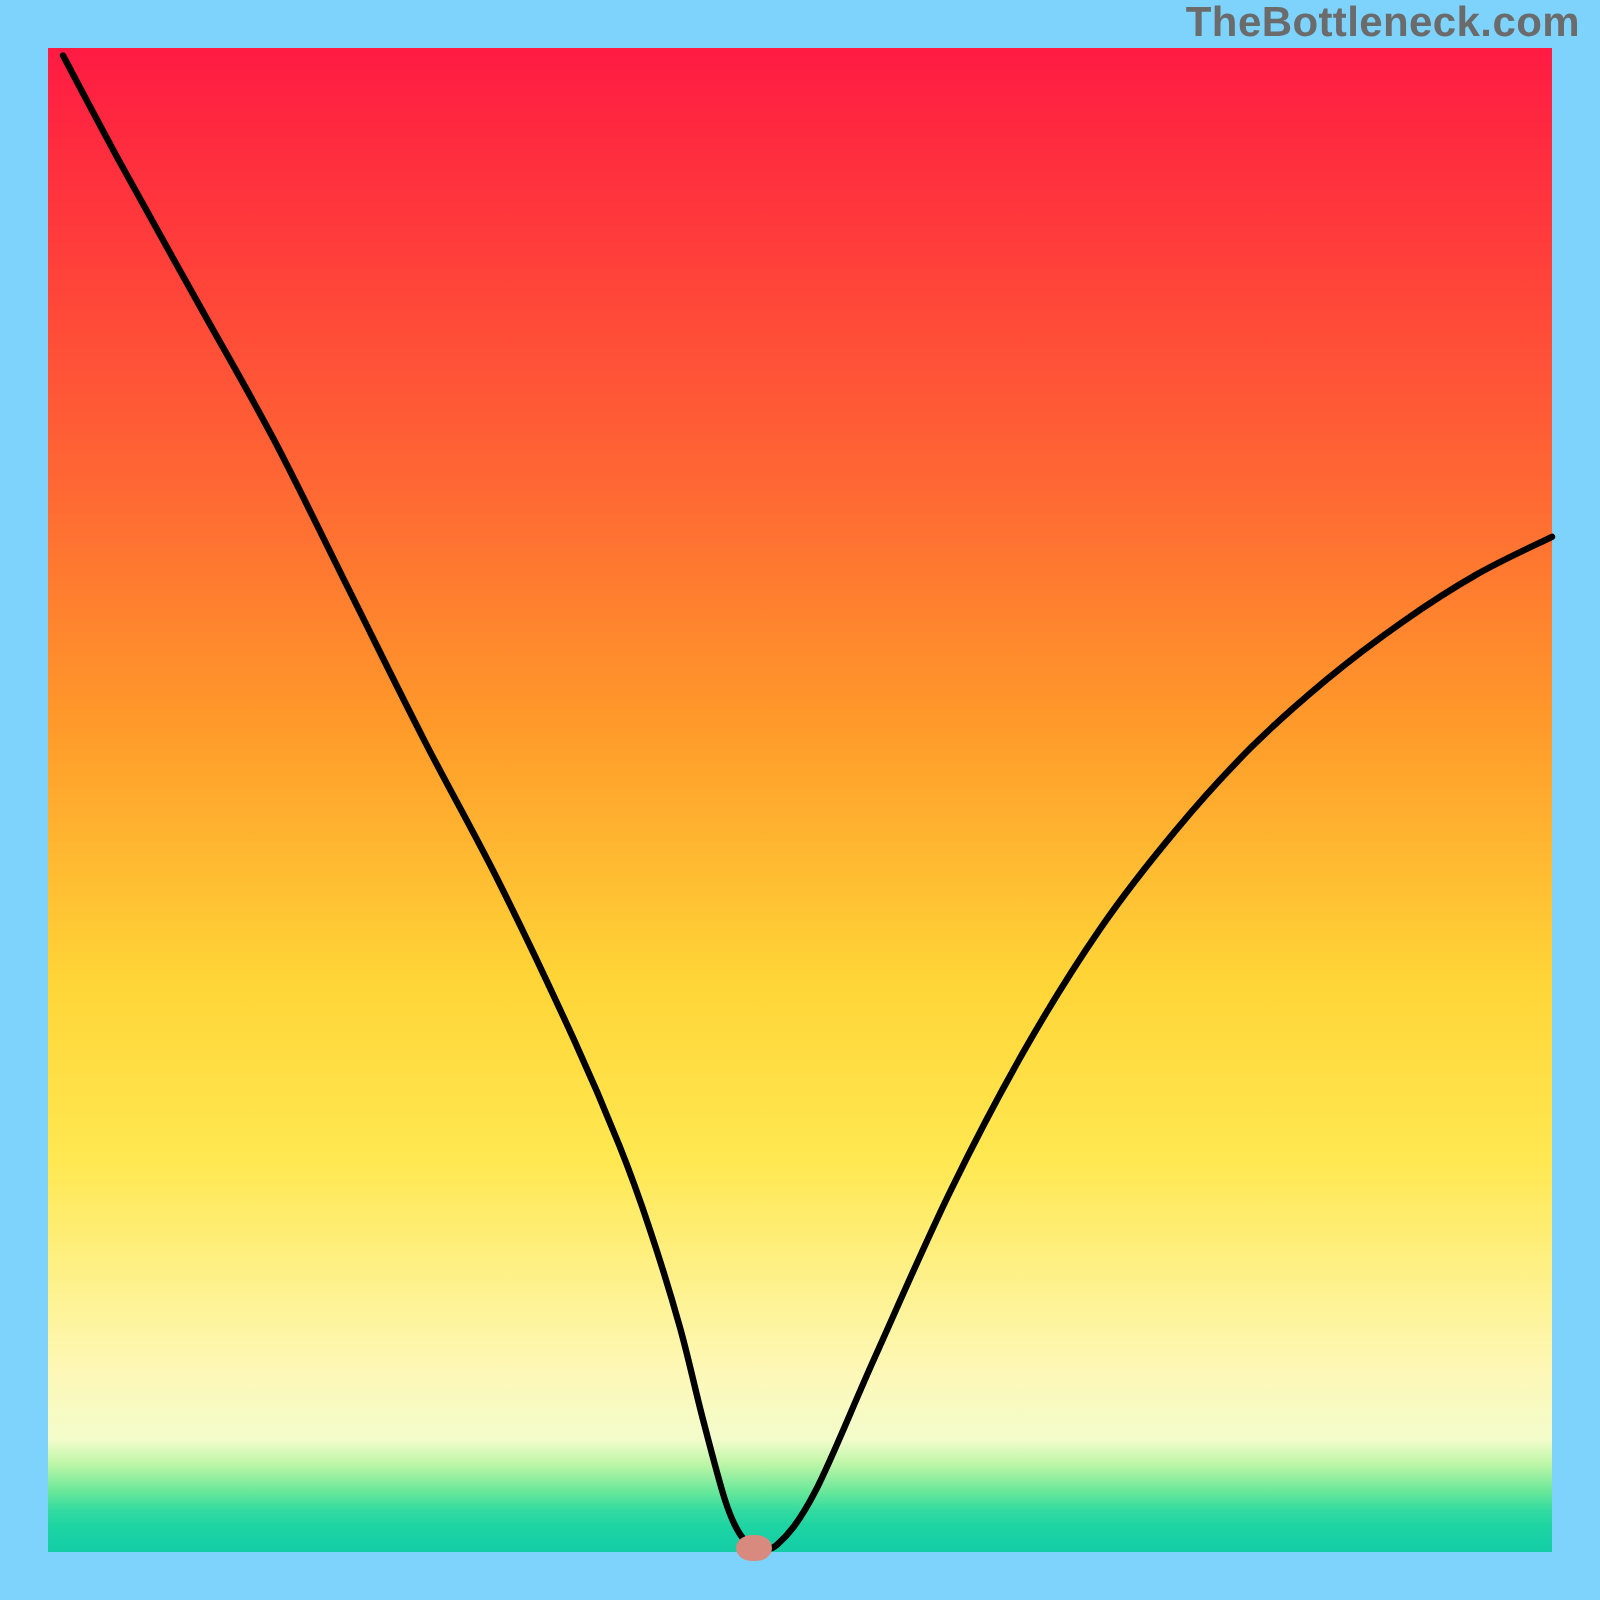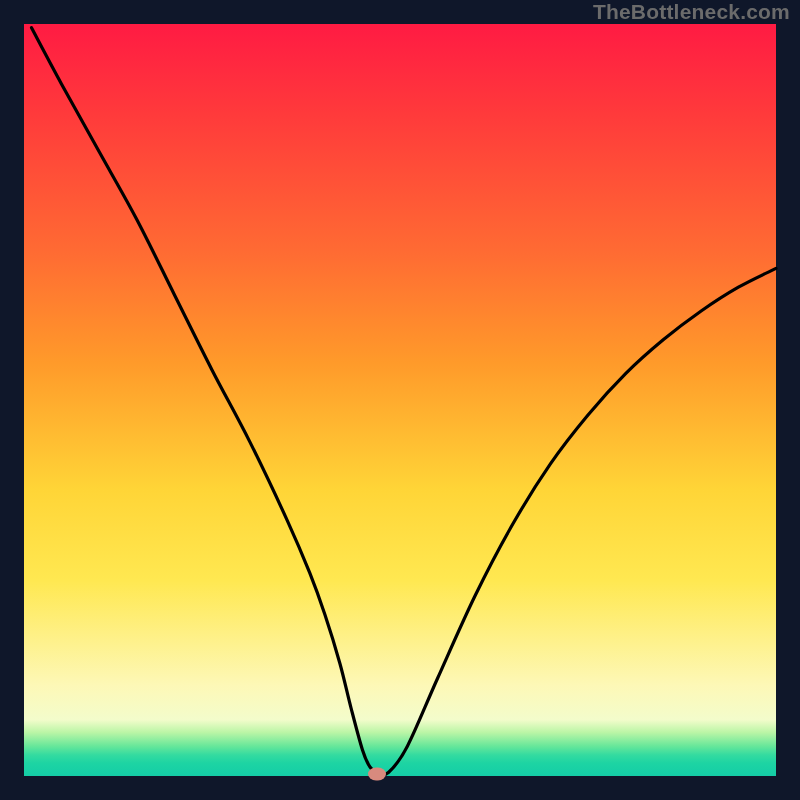--- a/index.html
+++ b/index.html
@@ -9,21 +9,21 @@
     height: 800px;
     background: #000000;
     overflow: hidden;
   }
   .frame {
     position: absolute;
     left: 0;
     top: 0;
     width: 800px;
     height: 800px;
-    background: #0f172a;
+    background: #7dd3fc;
   }
   .plot {
     position: absolute;
     left: 24px;
     top: 24px;
     width: 752px;
     height: 752px;
   }
   .gradient {
     position: absolute;

